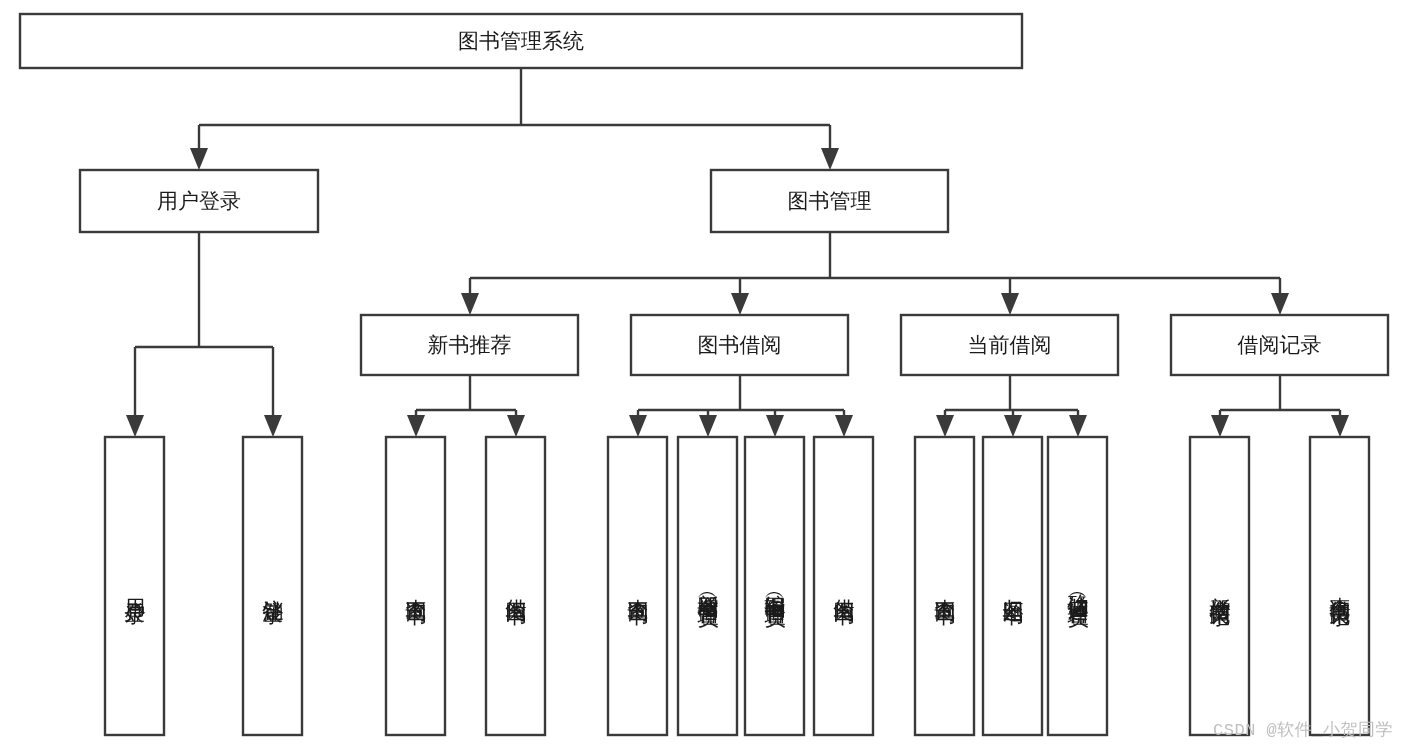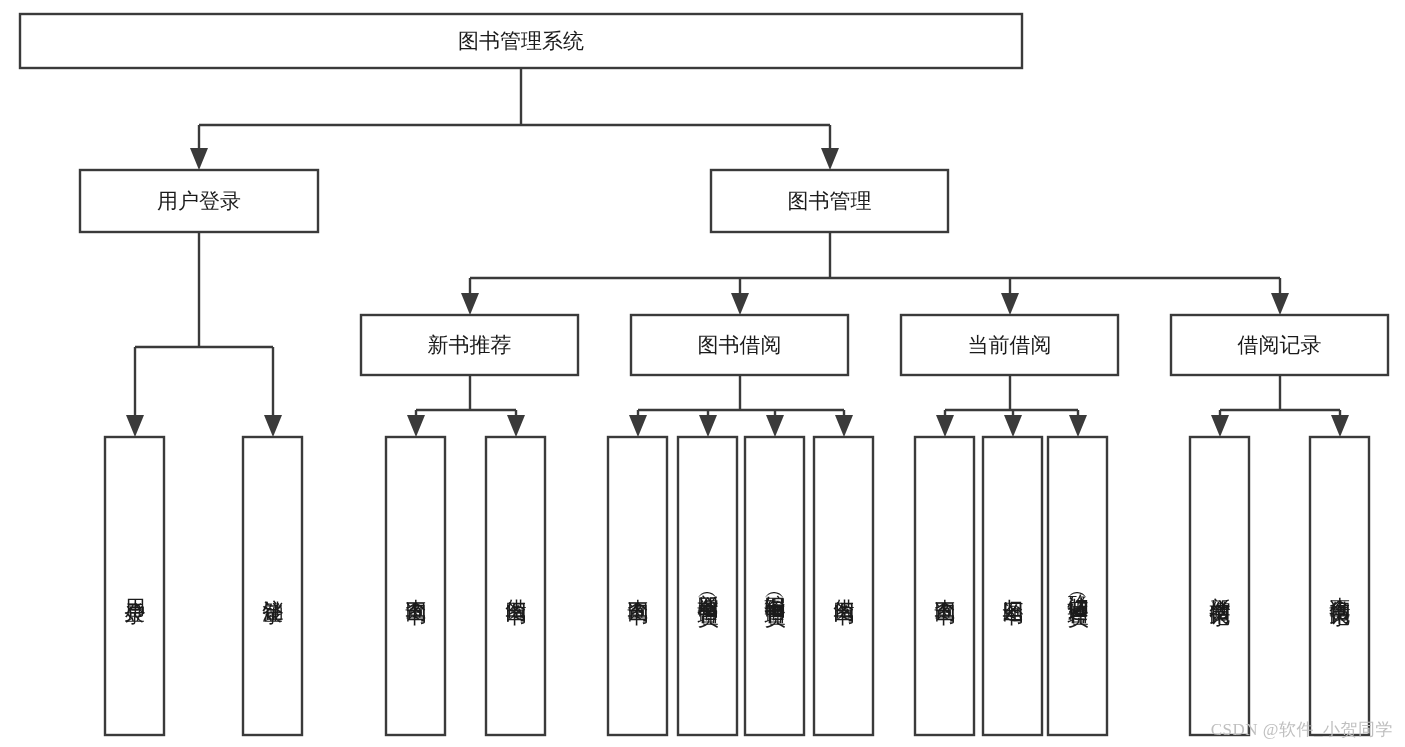--- a/index.html
+++ b/index.html
@@ -63,21 +63,21 @@
     font-size: 21px;
     line-height: 1.38;
     color: #1b1b1b;
     letter-spacing: 2px;
     white-space: nowrap;
   }
   #watermark {
     position: absolute;
     right: 12px;
     bottom: 6px;
-    font-family: Liberation Serif, serif;
+    font-family: Liberation Mono, monospace;
     font-size: 17px;
     color: #bfbfbf;
     white-space: nowrap;
     letter-spacing: 0.5px;
   }
 </style>
 </head>
 <body>
 
 <div id="diagram-root">

